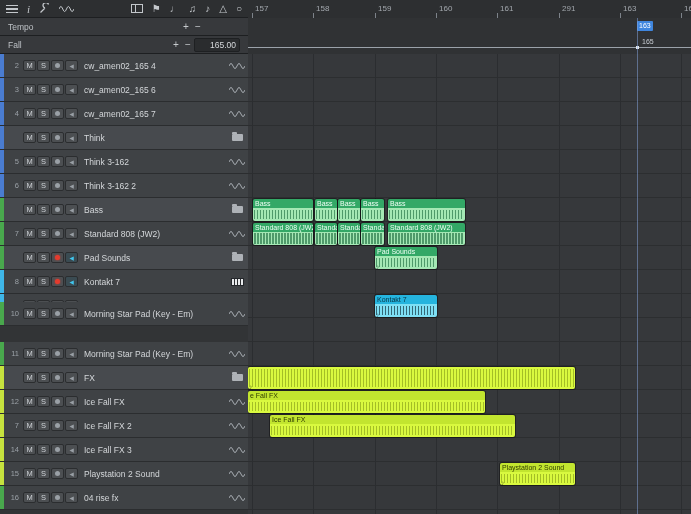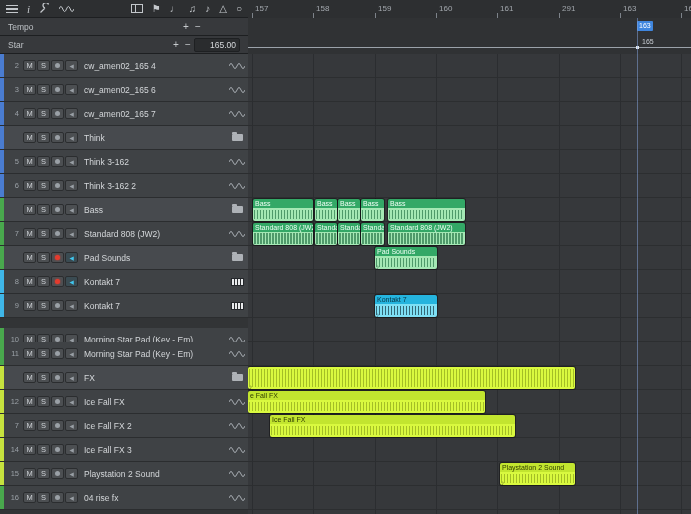--- a/index.html
+++ b/index.html
@@ -109,21 +109,21 @@
 
     <div class="hrow" style="top:18px">
       <span class="hlabel">Tempo</span>
       <span class="hsp"></span>
       <span class="hbtn">+</span>
       <span class="hbtn">−</span>
       <span class="hpad"></span>
     </div>
 
     <div class="hrow" style="top:36px">
-      <span class="hlabel">Star</span>
+      <span class="hlabel">Fall</span>
       <span class="hsp"></span>
       <span class="hbtn">+</span>
       <span class="hbtn">−</span>
       <span class="tval">165.00</span>
     </div>
 
     <div class="trow" style="top:54px">
       <span class="strip c-blue"></span>
       <span class="tnum">2</span>
       <span class="tb">M</span>
@@ -293,21 +293,21 @@
       <span class="tb rec">
           <i class="dot"></i>
         </span>
       <span class="tb mon">◀</span>
       <span class="tname">Kontakt 7</span>
       <span class="ticon">
           <i class="keysico"></i>
         </span>
     </div>
 
-    <div class="trow" style="top:328px">
+    <div class="trow" style="top:302px">
       <span class="strip c-green"></span>
       <span class="tnum">10</span>
       <span class="tb">M</span>
       <span class="tb">S</span>
       <span class="tb rec">
           <i class="dot"></i>
         </span>
       <span class="tb mon">◀</span>
       <span class="tname">Morning Star Pad (Key - Em)</span>
       <span class="ticon">

